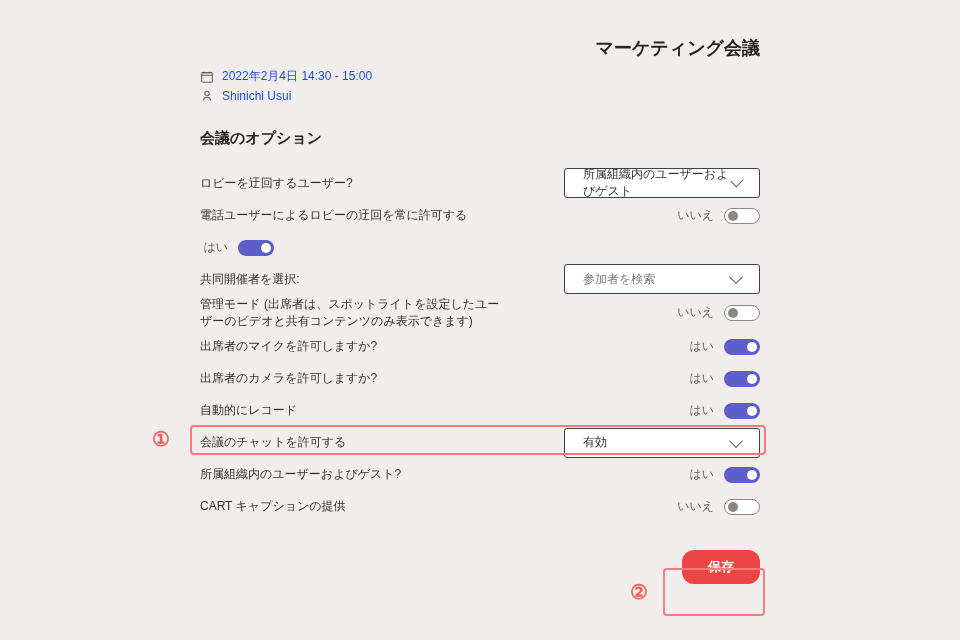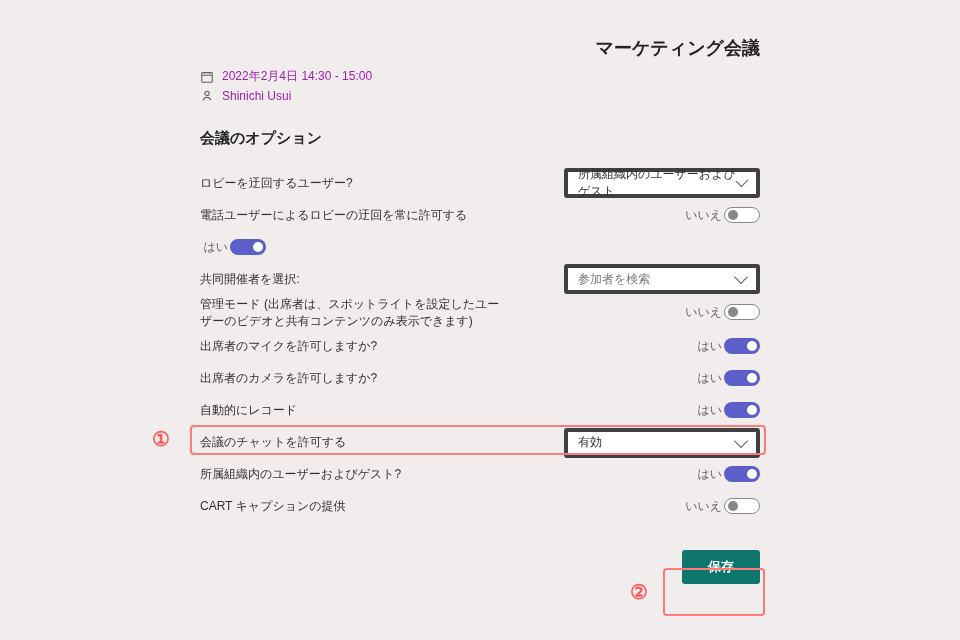--- a/index.html
+++ b/index.html
@@ -20,21 +20,21 @@
     font-size: 18px;
     font-weight: 700;
     margin-bottom: 8px;
     text-align: right;
   }
   .meta-line {
     display: flex;
     align-items: center;
     gap: 8px;
     font-size: 12px;
-    color: #a21caf;
+    color: #1d4ed8;
     margin-bottom: 4px;
   }
   .meta-line svg, .meta-line .ic {
     width: 14px; height: 14px; stroke: #605e5c; fill: none; stroke-width: 1.2;
     flex-shrink: 0;
   }
   .section-heading {
     font-size: 15px;
     font-weight: 700;
     margin-top: 26px;
@@ -53,22 +53,22 @@
   }
   .row + .row { margin-top: 2px; }
   .row .label {
     font-size: 12px;
     color: #323130;
     line-height: 1.4;
     max-width: 300px;
   }
   .right-controls {
     display: flex;
-    align-items: flex-start;
-    gap: 2px;
+    align-items: flex-end;
+    gap: 10px;
   }
   .state-text {
     font-size: 12px;
     color: #605e5c;
     min-width: 28px;
     text-align: right;
   }
   
   .toggle {
     width: 36px;
@@ -90,26 +90,26 @@
   .toggle.off { background: #fff; border: 1px solid #8a8886; }
   .toggle.off::after {
     left: 3px; top: 2px;
     background: #8a8886;
   }
   
   .dropdown {
     width: 196px;
     height: 30px;
     background: #fff;
-    border: 4px solid #404040;
+    border: 1px solid #404040;
     border-radius: 3px;
     display: flex;
     align-items: center;
     justify-content: space-between;
-    padding: 0 10px;
+    padding: 0 18px;
     font-size: 12px;
     color: #323130;
     cursor: pointer;
   }
   .dropdown.placeholder-like { color: #7a7a78; }
   .chev {
     width: 10px; height: 10px;
     transform: rotate(45deg);
     border-right: 1.2px solid #605e5c;
     border-bottom: 1.2px solid #605e5c;
@@ -140,24 +140,24 @@
     color: #ff5a5a;
   }
   .num-1 { left: 152px; top: 427px; }
   .num-2 { left: 630px; top: 580px; }
   .footer {
     margin-top: 28px;
     display: flex;
     justify-content: flex-end;
   }
   .save-btn {
-    background: #0f766e;
+    background: #ef4444;
     color: #fff;
     border: none;
-    border-radius: 3px;
+    border-radius: 12px;
     padding: 8px 26px;
     font-size: 13px;
     font-weight: 600;
     cursor: pointer;
   }
 </style>
 </head>
 <body>
 
 <div class="container">

